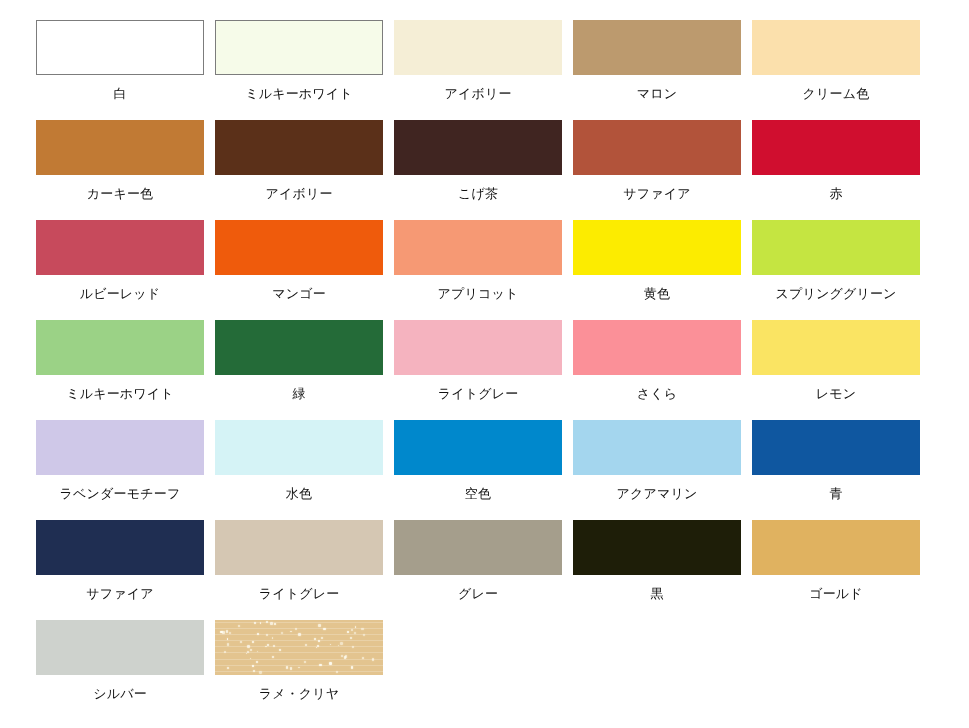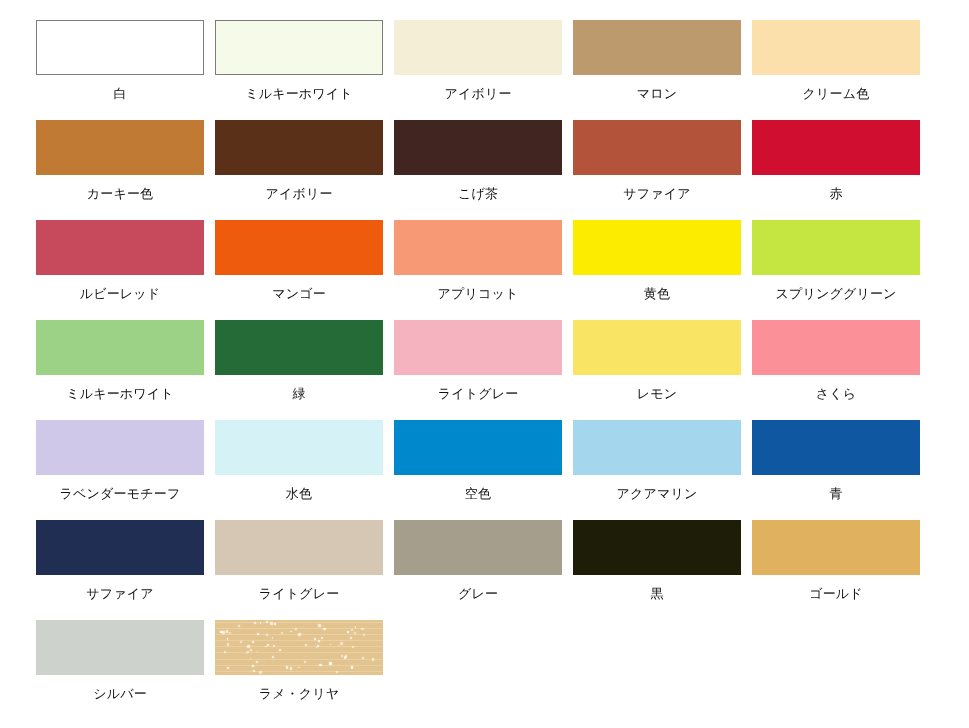--- a/index.html
+++ b/index.html
@@ -159,26 +159,26 @@
       </div>
       <div class="swatch-cell">
         <div class="swatch-chip" style="background-color: rgb(36, 107, 56);"></div>
         <span class="swatch-label">緑</span>
       </div>
       <div class="swatch-cell">
         <div class="swatch-chip" style="background-color: rgb(245, 179, 191);"></div>
         <span class="swatch-label">ライトグレー</span>
       </div>
       <div class="swatch-cell">
+        <div class="swatch-chip" style="background-color: rgb(251, 144, 152);"></div>
+        <span class="swatch-label">さくら</span>
+      </div>
+      <div class="swatch-cell">
         <div class="swatch-chip" style="background-color: rgb(250, 228, 99);"></div>
         <span class="swatch-label">レモン</span>
-      </div>
-      <div class="swatch-cell">
-        <div class="swatch-chip" style="background-color: rgb(251, 144, 152);"></div>
-        <span class="swatch-label">さくら</span>
       </div>
       <div class="swatch-cell">
         <div class="swatch-chip" style="background-color: rgb(207, 200, 232);"></div>
         <span class="swatch-label">ラベンダーモチーフ</span>
       </div>
       <div class="swatch-cell">
         <div class="swatch-chip" style="background-color: rgb(213, 243, 246);"></div>
         <span class="swatch-label">水色</span>
       </div>
       <div class="swatch-cell">

